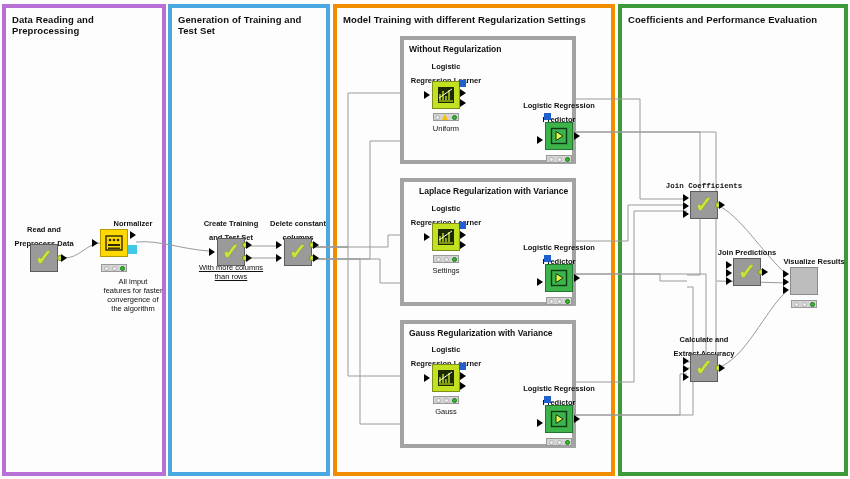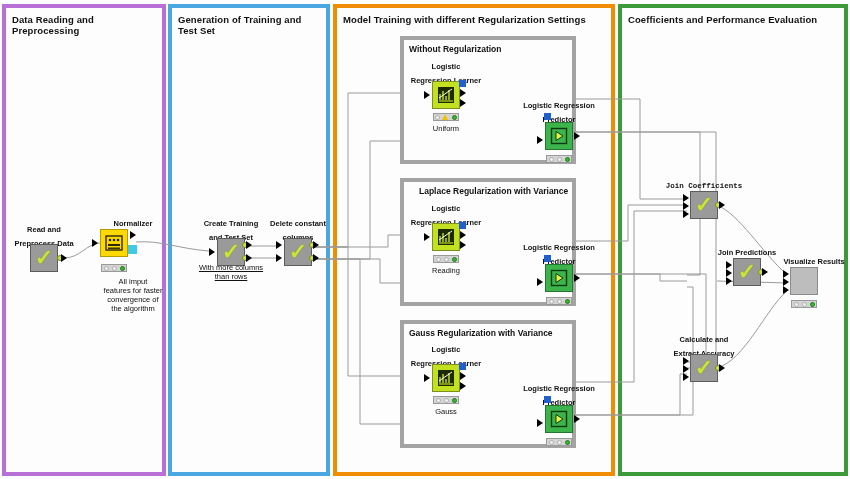--- a/index.html
+++ b/index.html
@@ -249,21 +249,21 @@
       </svg>
     </div>
     <div class="port-sq" style="left:27px;top:-1px;"></div>
     <div class="port-out" style="left:28px;top:8px;"></div>
     <div class="port-out" style="left:28px;top:18px;"></div>
     <div class="status" style="left:1px;top:32px;">
       <span class="dot"></span>
       <span class="dot"></span>
       <span class="dot green"></span>
     </div>
-    <div class="node-sublabel" style="top:43px;">Reading</div>
+    <div class="node-sublabel" style="top:43px;">Settings</div>
   </div>
 
   <div class="node" style="left:545px;top:264px;width:28px;height:28px;">
     <div class="node-label" style="top:-23px;white-space:pre-line;">Logistic Regression
 Predictor</div>
     <div class="port-sq" style="left:-1px;top:-9px;"></div>
     <div class="port-in" style="left:-8px;top:14px;"></div>
     <div class="node-box lrp">
       <svg class="ico" width="20" height="20" viewBox="0 0 20 20">
         <rect x="2.5" y="2.5" width="15" height="15" fill="none" stroke="#0d3a12" stroke-width="1.4"></rect>

